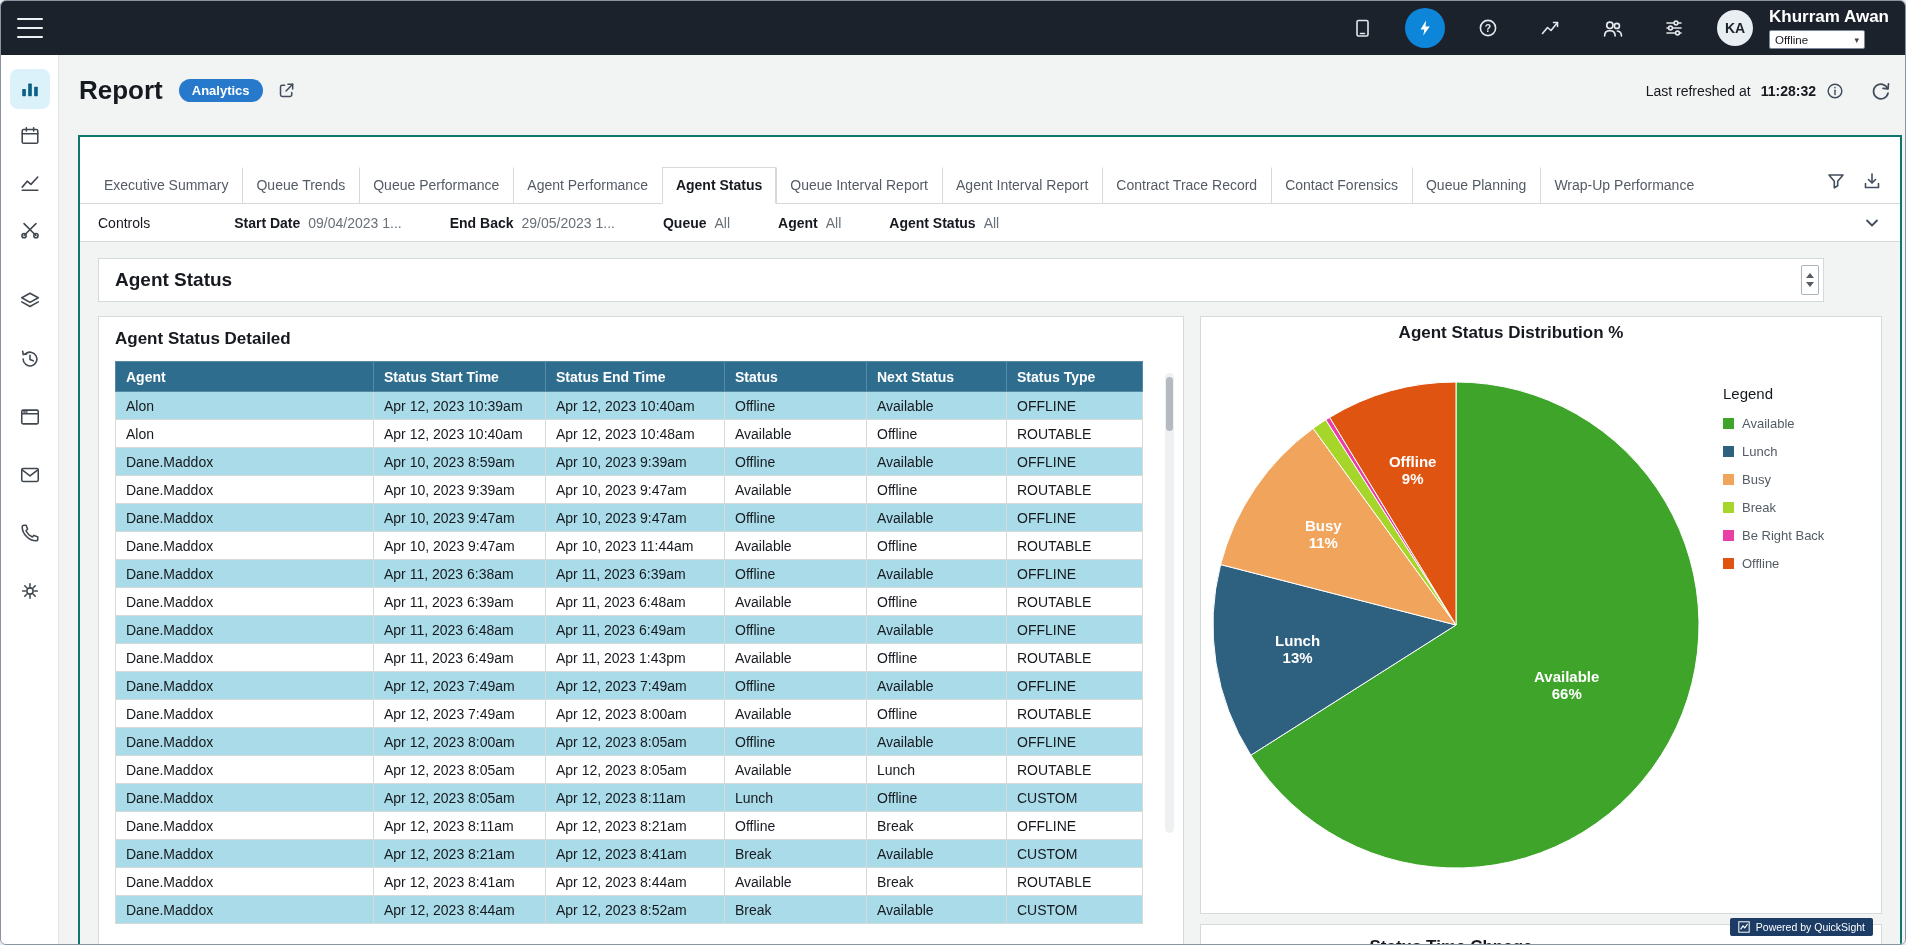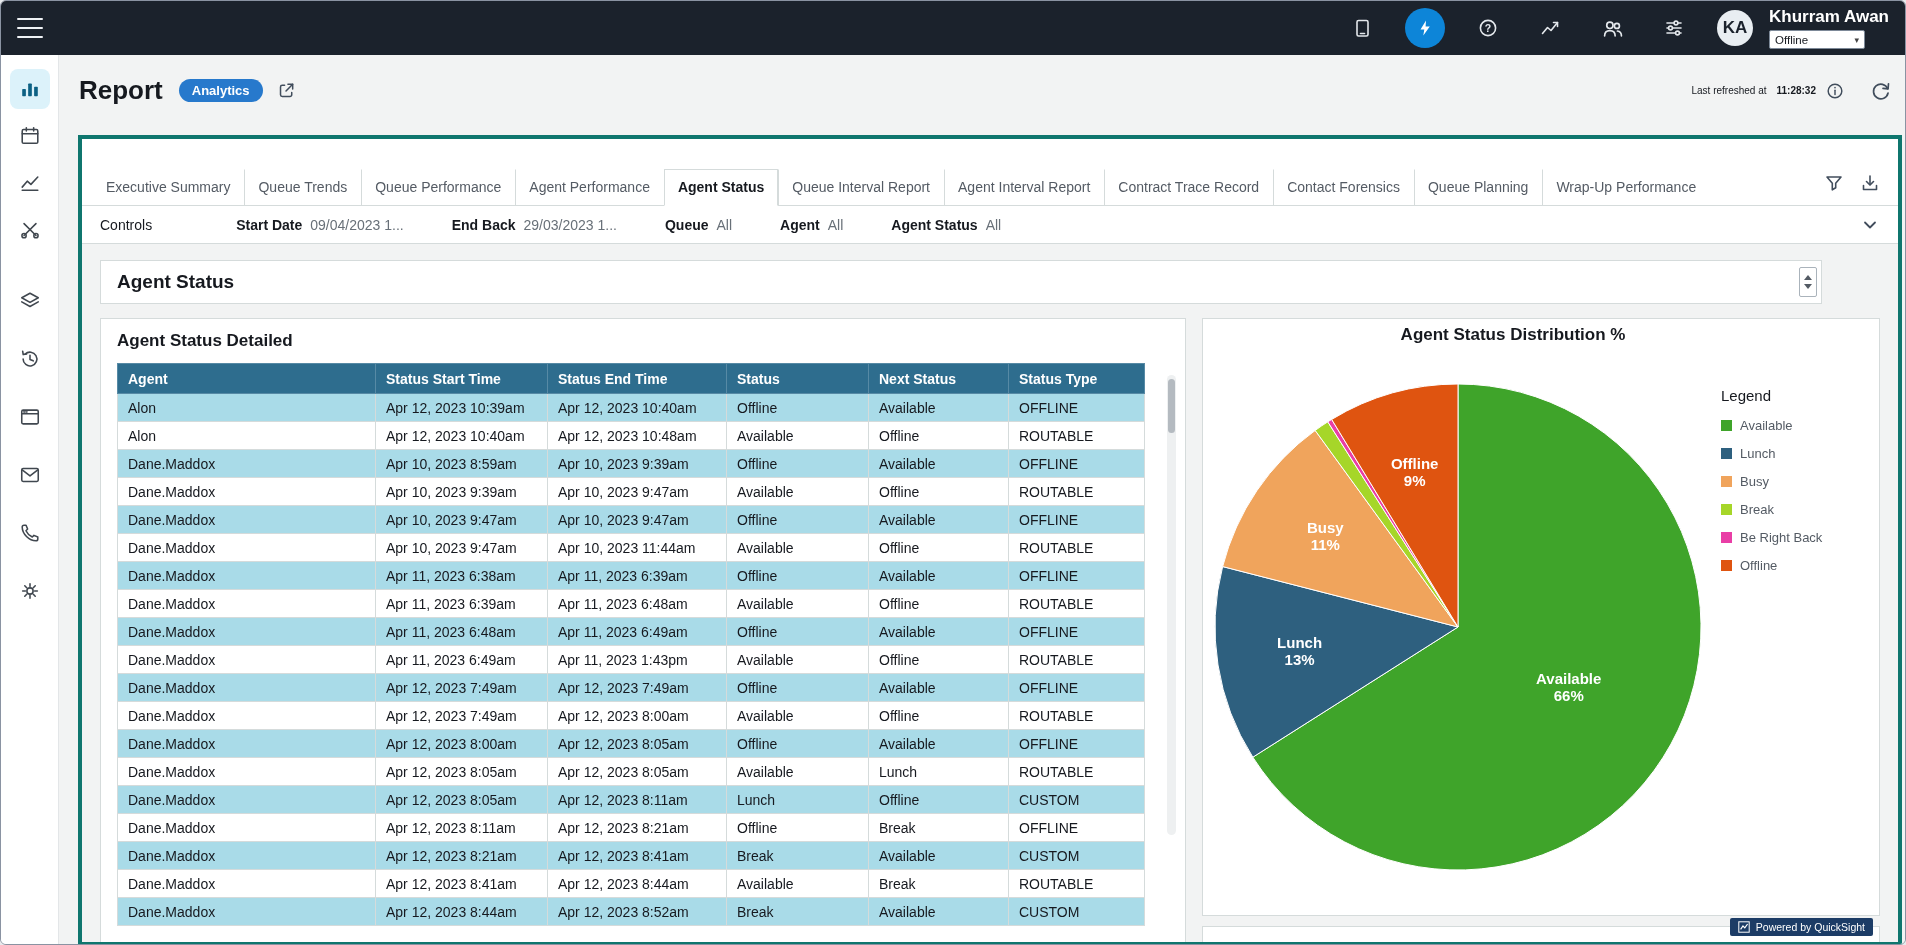--- a/index.html
+++ b/index.html
@@ -10,21 +10,21 @@
   
   .topbar { position:absolute; top:0; left:0; right:0; height:54px; background:#1b222c;
             display:flex; align-items:center; padding:0 16px; color:#e4e8ec; }
   .hamburger { width:26px; height:20px; display:flex; flex-direction:column; justify-content:space-between; cursor:pointer; }
   .hamburger span { display:block; height:2.4px; background:#eef1f4; border-radius:1px; }
   .tb-right { margin-left:auto; display:flex; align-items:center; gap:24px; }
   .tb-icon { width:38px; height:38px; display:flex; align-items:center; justify-content:center; }
   .tb-icon svg { stroke:#e4e8ec; fill:none; stroke-width:1.6; stroke-linecap:round; stroke-linejoin:round; }
   .flash-btn { width:40px; height:40px; border-radius:50%; background:#0d85d8; display:flex; align-items:center; justify-content:center; }
   .avatar { width:36px; height:36px; border-radius:50%; background:#e9eef2; color:#1b222c; font-weight:bold;
-            font-size:17px; display:flex; align-items:center; justify-content:center; }
+            font-size:14px; display:flex; align-items:center; justify-content:center; }
   .user-block { display:flex; flex-direction:column; gap:3px; margin-left:-8px; }
   .user-name { font-size:17px; font-weight:bold; color:#ffffff; }
   .status-select { width:96px; height:19px; background:#fff; color:#16191f; font-size:11.5px;
                    border:1px solid #7d8998; border-radius:2px; display:flex; align-items:center;
                    justify-content:space-between; padding:0 5px; }
   .status-caret { font-size:9px; color:#444; }
 
   
   .sidebar { position:absolute; top:54px; left:0; bottom:0; width:58px; background:#fff;
              border-right:1px solid #e3e6e8; display:flex; flex-direction:column; align-items:center; padding-top:14px; }
@@ -37,28 +37,28 @@
   .sb-item.g2 { margin-bottom:18px; }
 
   
   .main { position:absolute; left:58px; top:54px; right:0; bottom:0; background:#f2f3f3; overflow:hidden; }
   .page-header { display:flex; align-items:center; padding:20px 14px 12px 20px; }
   .page-title { font-size:26px; font-weight:bold; color:#16191f; }
   .badge { margin-left:16px; background:#2779cc; color:#fff; font-size:13px; font-weight:bold;
            padding:4px 13px; border-radius:13px; }
   .open-link { margin-left:14px; display:flex; }
   .open-link svg, .ph-ic svg { stroke:#414d5c; fill:none; stroke-width:1.6; stroke-linecap:round; stroke-linejoin:round; }
-  .ph-right { margin-left:auto; display:flex; align-items:center; gap:10px; font-size:10px; color:#16191f; }
+  .ph-right { margin-left:auto; display:flex; align-items:center; gap:10px; font-size:14px; color:#16191f; }
   .refresh-time { font-weight:bold; }
   .ph-ic { display:flex; align-items:center; }
   .refresh-wrap { margin-left:16px; }
 
   
   .card { position:absolute; left:19px; right:3px; top:80px; bottom:-2px; background:#fff;
-          border:4px solid #0f766e; display:flex; flex-direction:column; }
+          border:2px solid #0f766e; display:flex; flex-direction:column; }
   .card-icons { position:absolute; top:34px; right:18px; display:flex; gap:16px; }
   .card-icons svg { stroke:#414d5c; fill:none; stroke-width:1.6; stroke-linecap:round; stroke-linejoin:round; }
 
   .tabs-row { display:flex; align-items:flex-end; margin-top:30px; padding:0 10px; border-bottom:1px solid #d5dbdb; }
   .tab { font-size:14px; color:#545b64; padding:9px 13px 10px; white-space:nowrap; background:transparent;
          border:1px solid transparent; border-bottom:none; }
   .tab + .tab { border-left:1px solid #d5dbdb; }
   .tab.active { font-weight:bold; color:#16191f; background:#fff; border:1px solid #d5dbdb;
                 border-bottom:1px solid #fff; margin-bottom:-1px; }
 
@@ -318,21 +318,21 @@
 
       <div class="controls-row">
         <span class="controls-label">Controls</span>
         <span id="filters" style="display:flex;margin-left:36px;">
             <span class="filter">
               <span class="f-label">Start Date</span>
               <span class="f-value">09/04/2023 1...</span>
             </span>
             <span class="filter">
               <span class="f-label">End Back</span>
-              <span class="f-value">29/03/2023 1...</span>
+              <span class="f-value">29/05/2023 1...</span>
             </span>
             <span class="filter">
               <span class="f-label">Queue</span>
               <span class="f-value">All</span>
             </span>
             <span class="filter">
               <span class="f-label">Agent</span>
               <span class="f-value">All</span>
             </span>
             <span class="filter">

